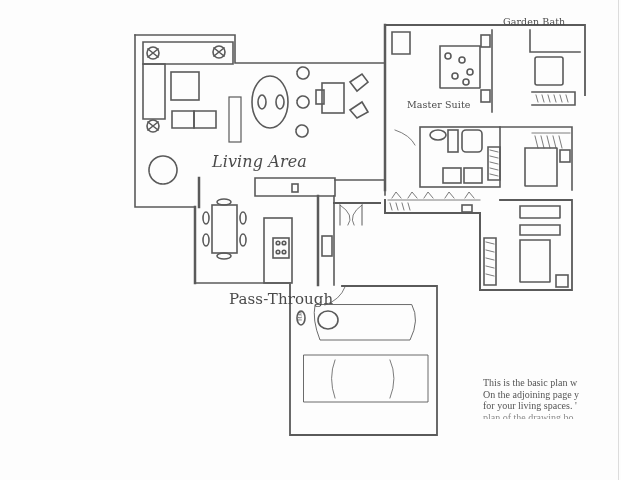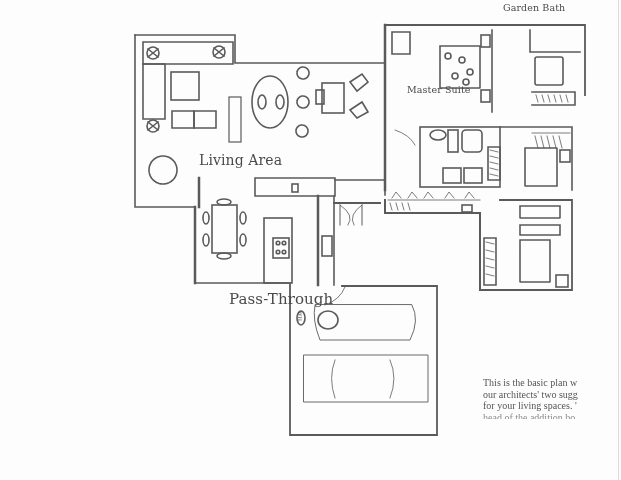--- a/index.html
+++ b/index.html
@@ -134,27 +134,27 @@
       <path d="M290 285 L290 435 L437 435 L437 286 L342 286" stroke-width="1.8"></path>
       <path d="M345 287 Q340 300 325 305" stroke-width="0.8"></path>
       <path d="M315 305 Q312 320 320 340 L410 340 Q420 320 412 305 Z" stroke-width="0.9"></path>
       <ellipse cx="328" cy="320" rx="10" ry="9"></ellipse>
       <path d="M304 355 L428 355 L428 402 L304 402 Z" stroke-width="0.9"></path>
       <path d="M335 360 Q328 378 335 398 M390 360 Q398 378 390 398" stroke-width="0.8"></path>
       <ellipse cx="301" cy="318" rx="4" ry="7"></ellipse>
     </g>
   </svg>
 
-  <span class="label room-label" style="left:503px; top:2px; font-size:9.5px;">Garden Bath</span>
-  <span class="label room-label" style="left:407px; top:84px; font-size:9.5px;">Master Suite</span>
-  <span class="label room-label" style="left:199px; top:152px; font-size:14px;">Living Area</span>
+  <span class="label room-label" style="left:503px; top:16px; font-size:9.5px;">Garden Bath</span>
+  <span class="label room-label" style="left:407px; top:99px; font-size:9.5px;">Master Suite</span>
+  <span class="label room-label" style="left:212px; top:152px; font-size:16px;font-style:italic;">Living Area</span>
   <span class="label room-label" style="left:229px; top:290px; font-size:15px;">Pass-Through</span>
   <span class="label" style="left:295px; top:313px; font-size:5px; transform:rotate(90deg);">WH</span>
 
   <div id="caption">
     <div>This is the basic plan w</div>
-    <div>our architects' two sugg</div>
+    <div>On the adjoining page y</div>
     <div>for your living spaces. '</div>
-    <div class="faded">head of the addition bo</div>
+    <div class="faded">plan of the drawing bo</div>
   </div>
 
   <div class="scan-edge"></div>
 </div>
 
 </body></html>

